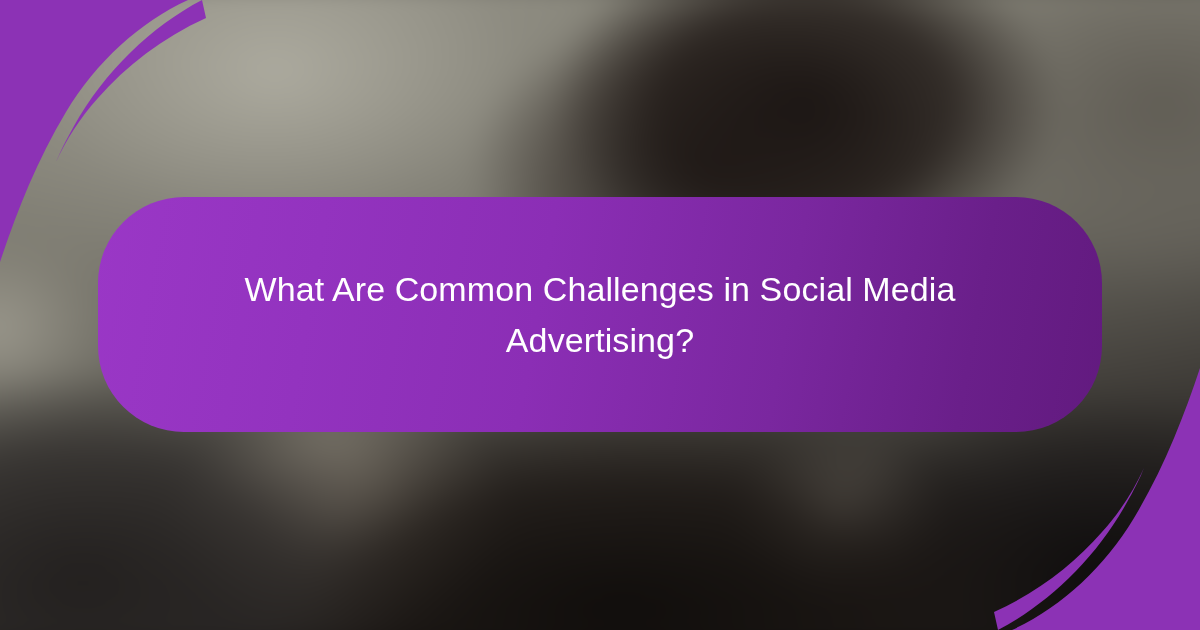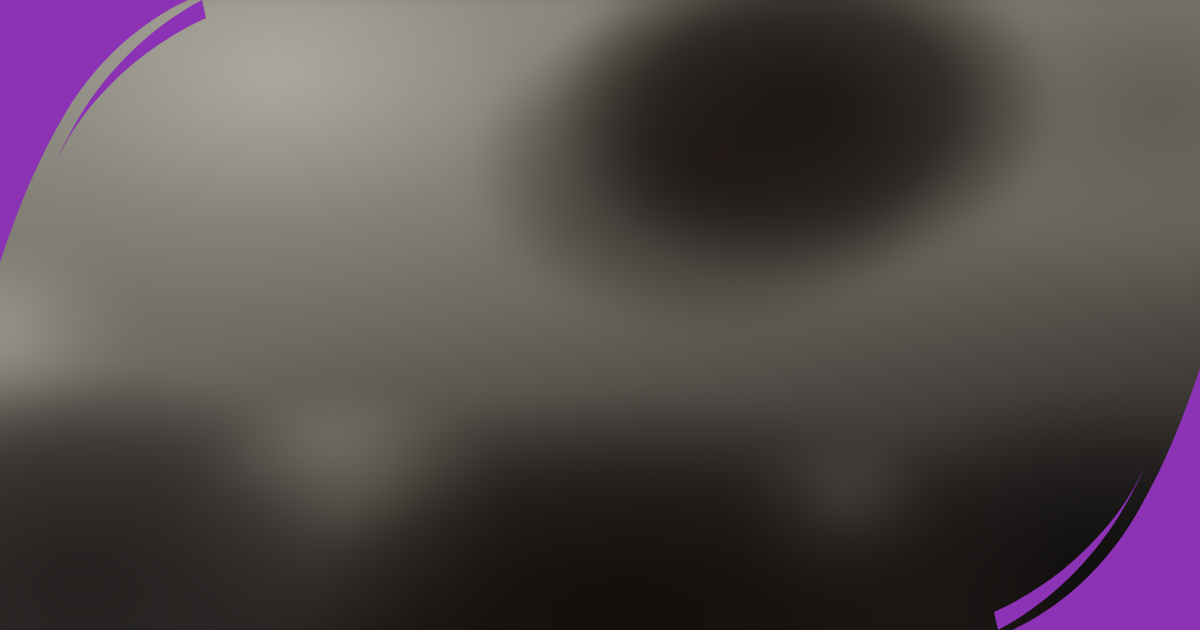--- a/index.html
+++ b/index.html
@@ -89,14 +89,17 @@
       <path d="M0,0 L188,0 C140,22 96,62 66,112 C36,162 16,214 0,262 Z" fill="#8c32b5"></path>
 
       <path d="M202,0 C152,26 104,72 74,126 C66,140 60,152 56,162 C66,140 80,118 98,98 C126,66 162,38 206,18 Z" fill="#8c32b5"></path>
 
       <path d="M1200,630 L1012,630 C1060,608 1104,568 1134,518 C1164,468 1184,416 1200,368 Z" fill="#8c32b5"></path>
 
       <path d="M998,630 C1048,604 1096,558 1126,504 C1134,490 1140,478 1144,468 C1134,490 1120,512 1102,532 C1074,564 1038,592 994,612 Z" fill="#8c32b5"></path>
     </svg>
   </div>
 
+  <div class="title-card">
+    <div class="title-text">What Are Common Challenges in Social Media Advertising?</div>
+  </div>
 
 </div>
 
 </body></html>

